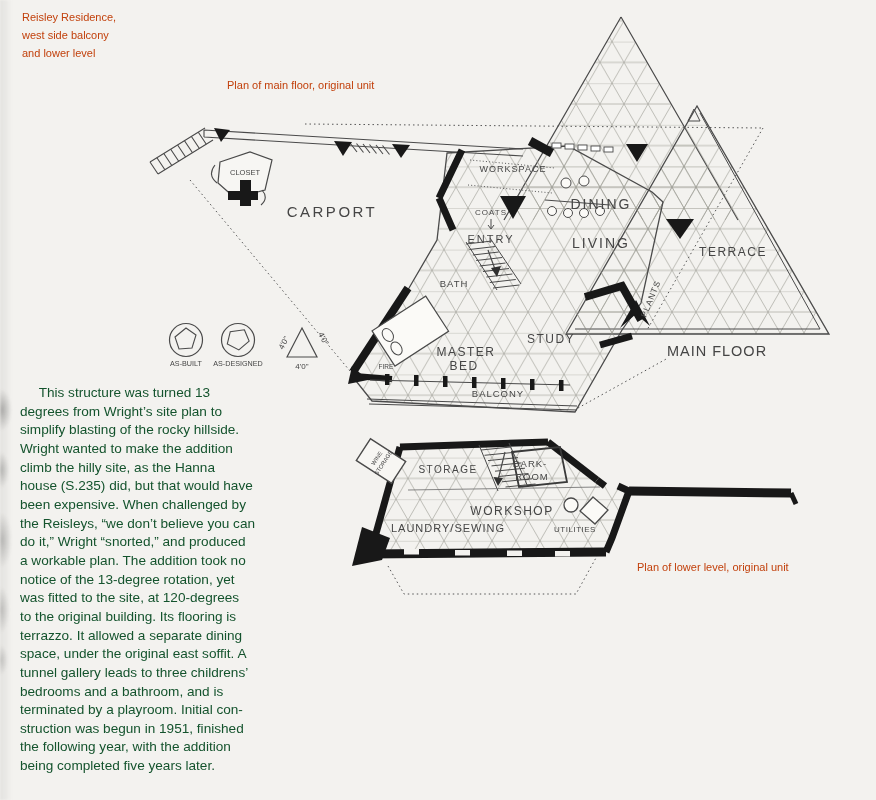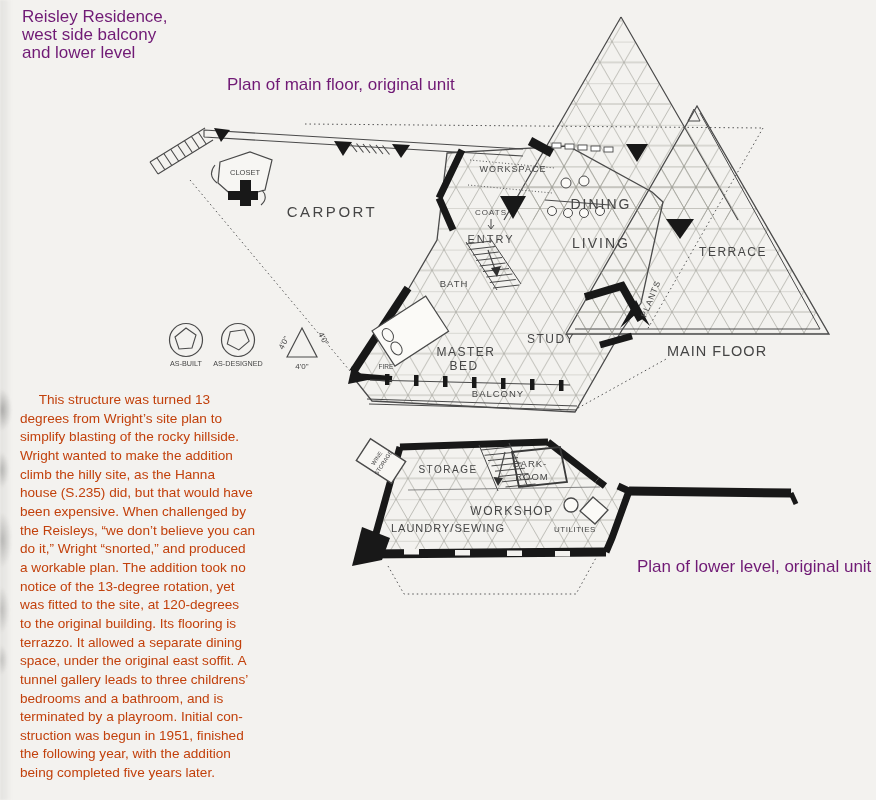--- a/index.html
+++ b/index.html
@@ -12,25 +12,25 @@
   .scan-smudge{position:absolute;left:0;top:0;width:18px;height:800px;pointer-events:none;
     background:
       radial-gradient(14px 30px at 2px 410px, rgba(60,60,60,.35), transparent 70%),
       radial-gradient(12px 26px at 1px 470px, rgba(60,60,60,.30), transparent 70%),
       radial-gradient(14px 40px at 2px 540px, rgba(60,60,60,.28), transparent 70%),
       radial-gradient(12px 34px at 1px 610px, rgba(60,60,60,.25), transparent 70%),
       radial-gradient(10px 22px at 1px 660px, rgba(60,60,60,.22), transparent 70%),
       linear-gradient(90deg, rgba(90,90,88,.10), rgba(90,90,88,0) 70%);
     filter:blur(1px);
   }
-  .txt{position:absolute;white-space:pre;line-height:18.2px;font-size:17px;color:#701a75;}
+  .txt{position:absolute;white-space:pre;line-height:18.2px;font-size:11px;color:#c2410c;}
   #header-caption{left:22px;top:8px;}
   #main-caption{left:227px;top:76px;}
   #lower-caption{left:637px;top:558px;text-align:right;}
-  #article{left:20px;top:384px;font-size:13.6px;line-height:18.65px;color:#c2410c;margin-top:7px;}
+  #article{left:20px;top:384px;font-size:13.6px;line-height:18.65px;color:#14532d;}
   svg{position:absolute;left:0;top:0;}
   svg text{font-family:"Liberation Sans",sans-serif;fill:#454545;}
 </style>
 </head>
 <body>
 
 <div class="scan-smudge"></div>
 
 <svg width="876" height="800" viewBox="0 0 876 800">
   <defs>

